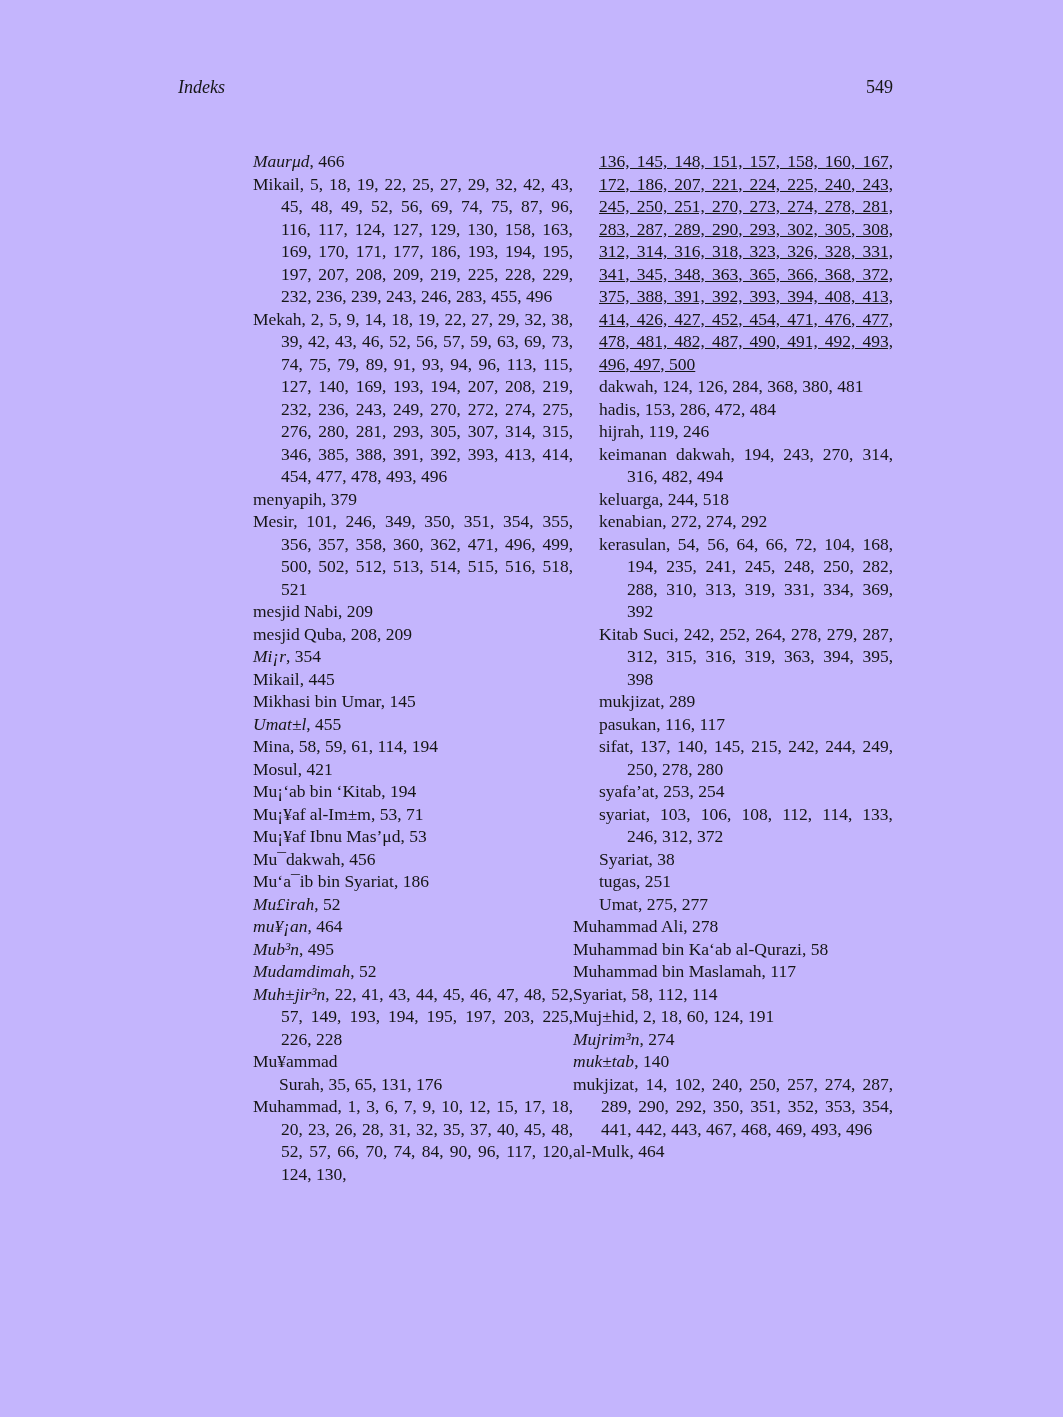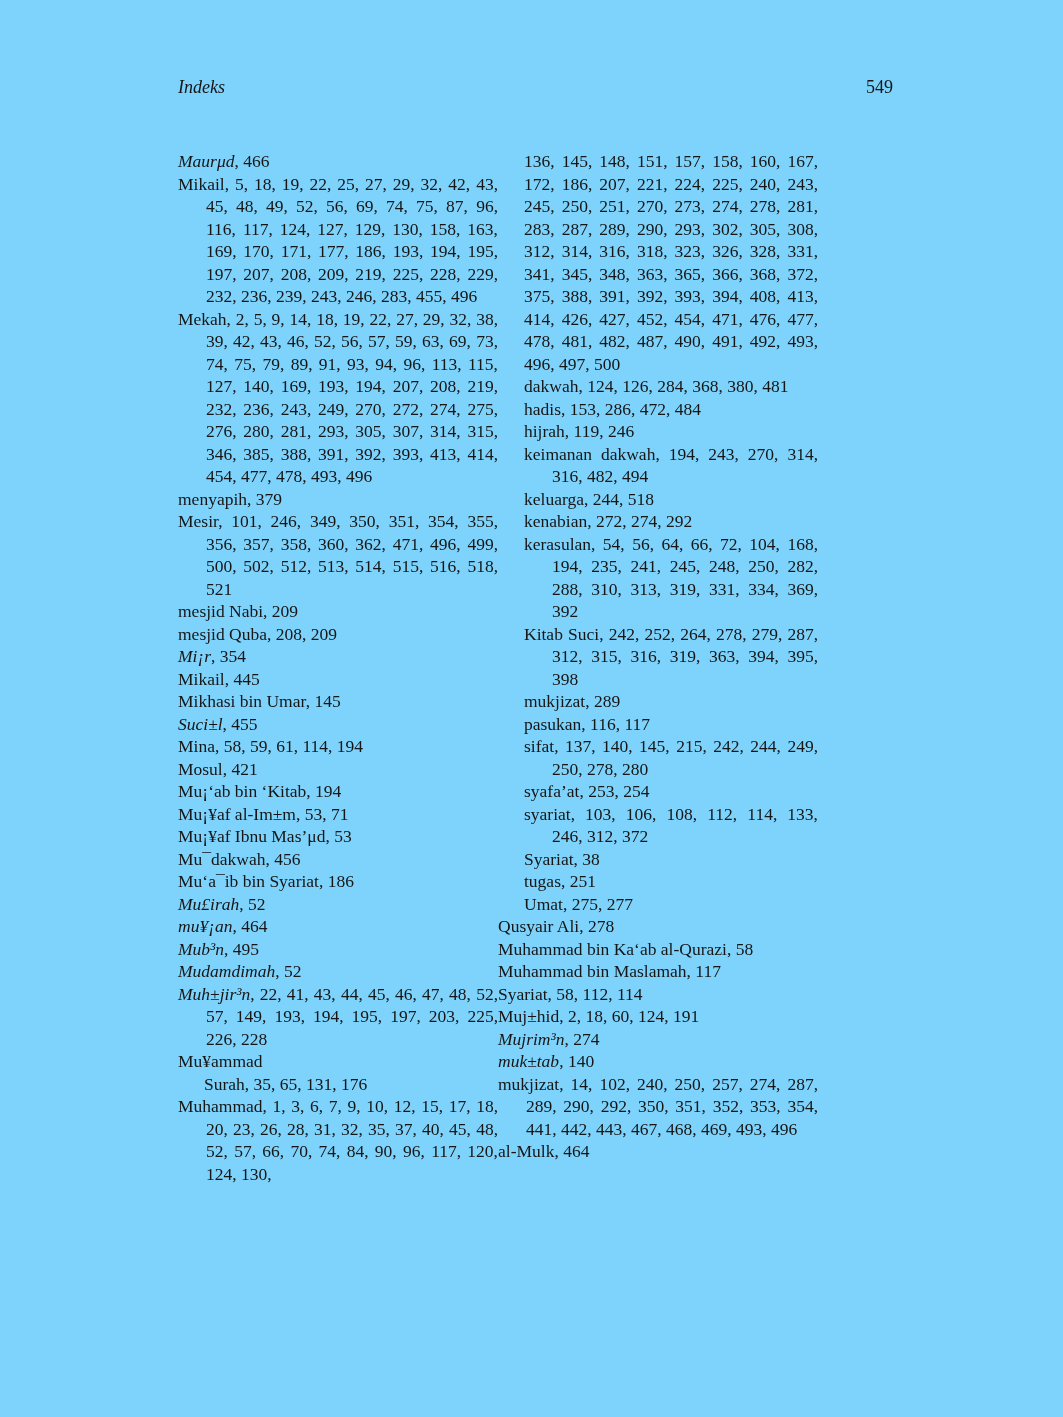--- a/index.html
+++ b/index.html
@@ -1,21 +1,21 @@
 <!DOCTYPE html>
 <html><head>
 <meta charset="utf-8">
 <style>
   html, body { margin: 0; padding: 0; background: #e8e8e8; }
   .page {
     position: relative;
     width: 1063px;
     height: 1417px;
     margin: 0 auto;
-    background: #7dd3fc;
+    background: #c4b5fd;
     font-family: "Liberation Serif", serif;
     color: #161616;
     overflow: hidden;
   }
   .header {
     position: absolute;
     left: 178px;
     top: 76px;
     width: 715px;
     display: flex;
@@ -24,38 +24,39 @@
     line-height: 22px;
   }
   .running-title { font-style: italic; }
   .page-number { font-style: normal; }
   .columns {
     position: absolute;
     left: 178px;
     top: 150px;
     width: 715px;
     display: flex;
-    justify-content: flex-start;
+    justify-content: flex-end;
   }
   .col {
     width: 320px;
     font-size: 17.5px;
     line-height: 22.5px;
     text-align: justify;
   }
   p.entry {
     margin: 0;
     padding-left: 28px;
     text-indent: -28px;
   }
   p.entry.level1 { margin-left: 26px; }
   p.entry.cont {
     margin-left: 26px;
     padding-left: 0;
     text-indent: 0;
+    text-decoration: underline;
   }
   .it { font-style: italic; }
 </style>
 </head>
 <body>
 
 <div class="page">
   <div class="header">
     <span class="running-title">Indeks</span>
     <span class="page-number">549</span>
@@ -65,21 +66,21 @@
         <p class="entry"><span class="it">Maurμd</span>, 466</p>
         <p class="entry"><span>Mikail</span>, 5, 18, 19, 22, 25, 27, 29, 32, 42, 43, 45, 48, 49, 52, 56, 69, 74, 75, 87, 96, 116, 117, 124, 127, 129, 130, 158, 163, 169, 170, 171, 177, 186, 193, 194, 195, 197, 207, 208, 209, 219, 225, 228, 229, 232, 236, 239, 243, 246, 283, 455, 496</p>
         <p class="entry"><span>Mekah</span>, 2, 5, 9, 14, 18, 19, 22, 27, 29, 32, 38, 39, 42, 43, 46, 52, 56, 57, 59, 63, 69, 73, 74, 75, 79, 89, 91, 93, 94, 96, 113, 115, 127, 140, 169, 193, 194, 207, 208, 219, 232, 236, 243, 249, 270, 272, 274, 275, 276, 280, 281, 293, 305, 307, 314, 315, 346, 385, 388, 391, 392, 393, 413, 414, 454, 477, 478, 493, 496</p>
         <p class="entry"><span>menyapih</span>, 379</p>
         <p class="entry"><span>Mesir</span>, 101, 246, 349, 350, 351, 354, 355, 356, 357, 358, 360, 362, 471, 496, 499, 500, 502, 512, 513, 514, 515, 516, 518, 521</p>
         <p class="entry"><span>mesjid Nabi</span>, 209</p>
         <p class="entry"><span>mesjid Quba</span>, 208, 209</p>
         <p class="entry"><span class="it">Mi¡r</span>, 354</p>
         <p class="entry"><span>Mikail</span>, 445</p>
         <p class="entry"><span>Mikhasi bin Umar</span>, 145</p>
-        <p class="entry"><span class="it">Suci±l</span>, 455</p>
+        <p class="entry"><span class="it">Umat±l</span>, 455</p>
         <p class="entry"><span>Mina</span>, 58, 59, 61, 114, 194</p>
         <p class="entry"><span>Mosul</span>, 421</p>
         <p class="entry"><span>Mu¡‘ab bin ‘Kitab</span>, 194</p>
         <p class="entry"><span>Mu¡¥af al-Im±m</span>, 53, 71</p>
         <p class="entry"><span>Mu¡¥af Ibnu Mas’μd</span>, 53</p>
         <p class="entry"><span>Mu¯dakwah</span>, 456</p>
         <p class="entry"><span>Mu‘a¯ib bin Syariat</span>, 186</p>
         <p class="entry"><span class="it">Mu£irah</span>, 52</p>
         <p class="entry"><span class="it">mu¥¡an</span>, 464</p>
         <p class="entry"><span class="it">Mub³n</span>, 495</p>
@@ -100,21 +101,21 @@
         <p class="entry level1"><span>kerasulan</span>, 54, 56, 64, 66, 72, 104, 168, 194, 235, 241, 245, 248, 250, 282, 288, 310, 313, 319, 331, 334, 369, 392</p>
         <p class="entry level1"><span>Kitab Suci</span>, 242, 252, 264, 278, 279, 287, 312, 315, 316, 319, 363, 394, 395, 398</p>
         <p class="entry level1"><span>mukjizat</span>, 289</p>
         <p class="entry level1"><span>pasukan</span>, 116, 117</p>
         <p class="entry level1"><span>sifat</span>, 137, 140, 145, 215, 242, 244, 249, 250, 278, 280</p>
         <p class="entry level1"><span>syafa’at</span>, 253, 254</p>
         <p class="entry level1"><span>syariat</span>, 103, 106, 108, 112, 114, 133, 246, 312, 372</p>
         <p class="entry level1"><span>Syariat</span>, 38</p>
         <p class="entry level1"><span>tugas</span>, 251</p>
         <p class="entry level1"><span>Umat</span>, 275, 277</p>
-        <p class="entry"><span>Qusyair Ali</span>, 278</p>
+        <p class="entry"><span>Muhammad Ali</span>, 278</p>
         <p class="entry"><span>Muhammad bin Ka‘ab al-Qurazi</span>, 58</p>
         <p class="entry"><span>Muhammad bin Maslamah</span>, 117</p>
         <p class="entry"><span>Syariat</span>, 58, 112, 114</p>
         <p class="entry"><span>Muj±hid</span>, 2, 18, 60, 124, 191</p>
         <p class="entry"><span class="it">Mujrim³n</span>, 274</p>
         <p class="entry"><span class="it">muk±tab</span>, 140</p>
         <p class="entry"><span>mukjizat</span>, 14, 102, 240, 250, 257, 274, 287, 289, 290, 292, 350, 351, 352, 353, 354, 441, 442, 443, 467, 468, 469, 493, 496</p>
         <p class="entry"><span>al-Mulk</span>, 464</p>
       </div>
   </div>

